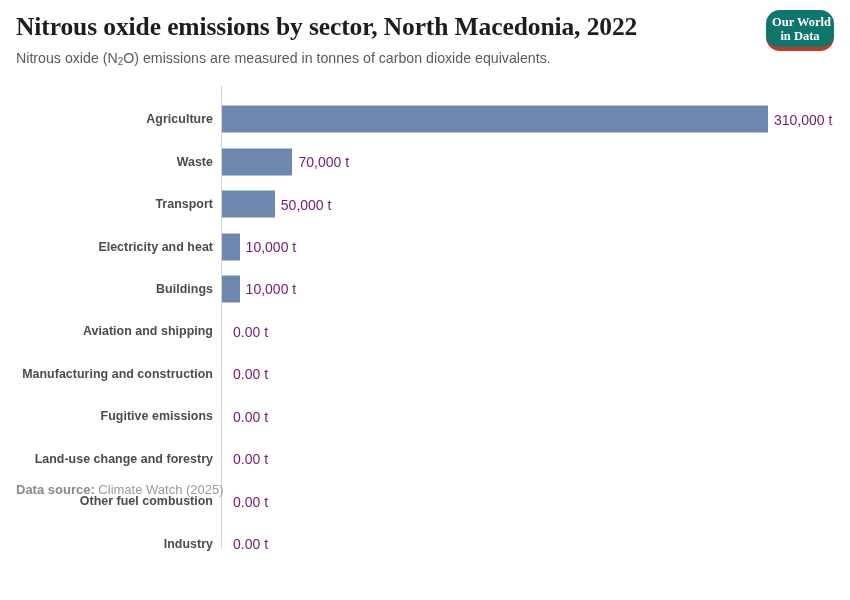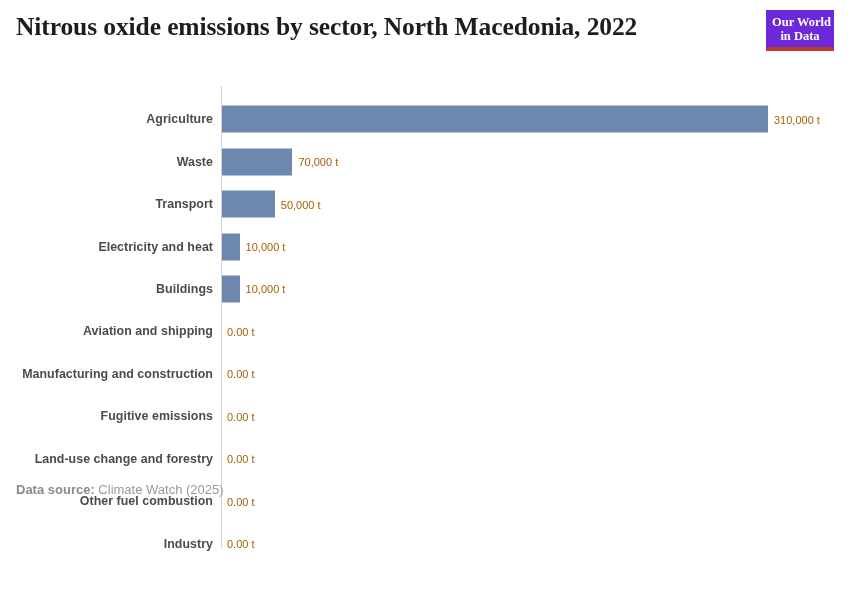--- a/index.html
+++ b/index.html
@@ -51,24 +51,25 @@
     position: relative;
     top: 2px;
   }
 
   
   .owid-logo {
     position: absolute;
     right: 16px;
     top: 10px;
     width: 68px;
-    background: #6d28d9;
+    background: #0f766e;
     padding: 5px 6px 4px 6px;
     border-bottom: 4px solid #c0382b;
     text-align: center;
+    border-radius: 14px;
   }
   .owid-logo-line {
     font-family: "Liberation Serif", serif;
     font-size: 12.5px;
     font-weight: 700;
     color: #ffffff;
     line-height: 14px;
     white-space: nowrap;
   }
 
@@ -128,26 +129,26 @@
     align-items: center;
   }
 
   .bar {
     height: 27px;
     background: #6e87ae;
   }
 
   .bar-value {
     margin-left: 6px;
-    font-size: 11px;
+    font-size: 14px;
     font-weight: 400;
-    color: #a16207;
-    white-space: nowrap;
-  }
-  .bar-row.zero .bar-value { margin-left: 5px; }
+    color: #701a75;
+    white-space: nowrap;
+  }
+  .bar-row.zero .bar-value { margin-left: 11px; }
 
   
   .footer {
     position: absolute;
     left: 16px;
     right: 16px;
     bottom: 13px;
     height: 16px;
   }
   .footer-left {
@@ -171,20 +172,21 @@
     white-space: nowrap;
   }
 </style>
 </head>
 <body>
 
 <div class="page">
 
   <div class="header">
     <div class="chart-title">Nitrous oxide emissions by sector, North Macedonia, 2022</div>
+    <div class="chart-subtitle"><span>Nitrous oxide (N</span><sub>2</sub><span>O) emissions are measured in tonnes of carbon dioxide equivalents.</span></div>
   </div>
 
   <div class="owid-logo">
     <div class="owid-logo-line">Our World</div>
     <div class="owid-logo-line">in Data</div>
   </div>
 
   <div class="plot">
     <div class="axis-line"></div>
     <div class="rows" id="bar-rows">

